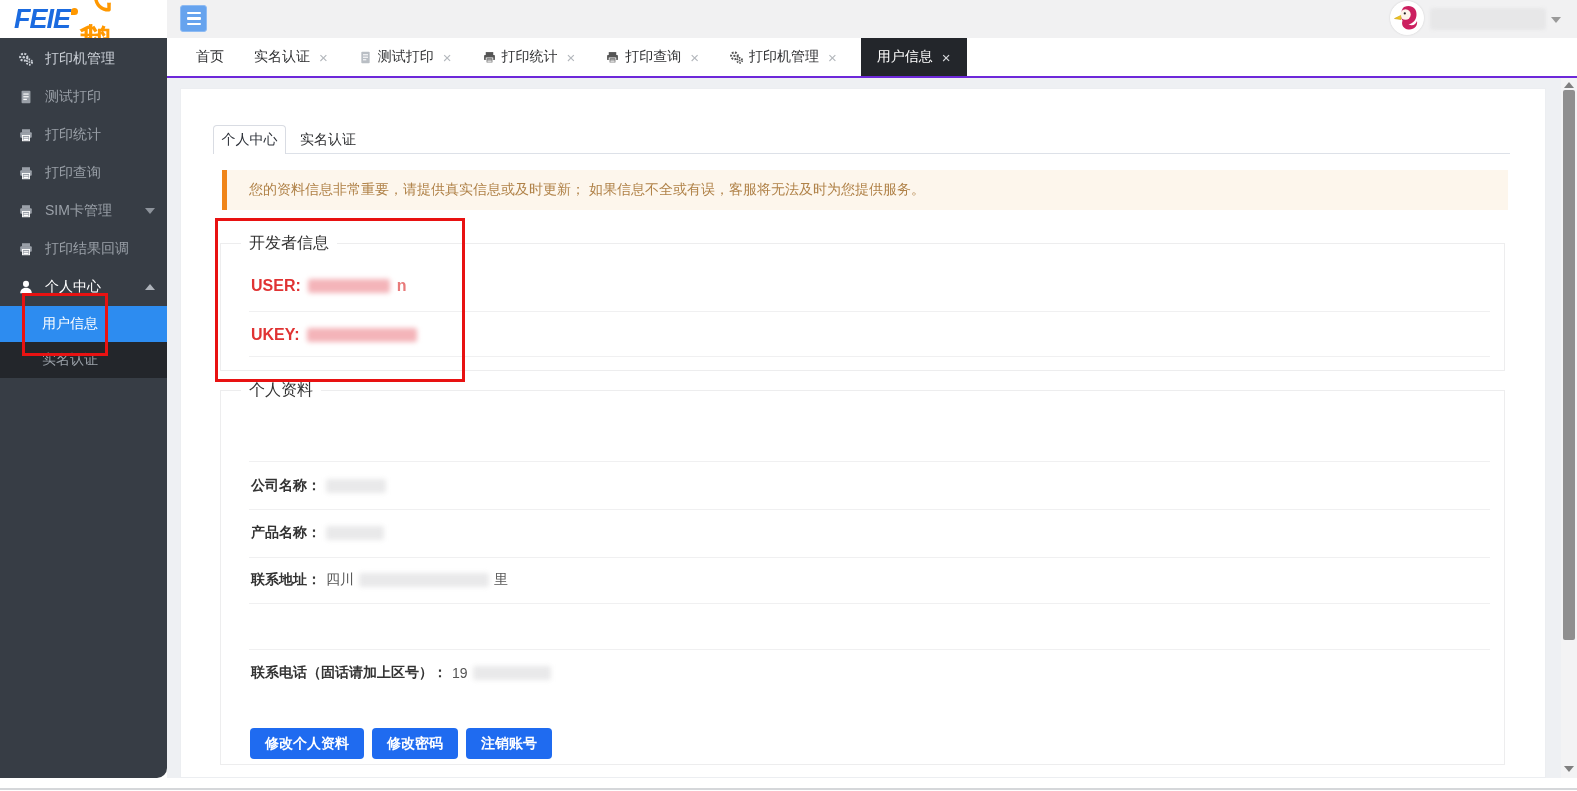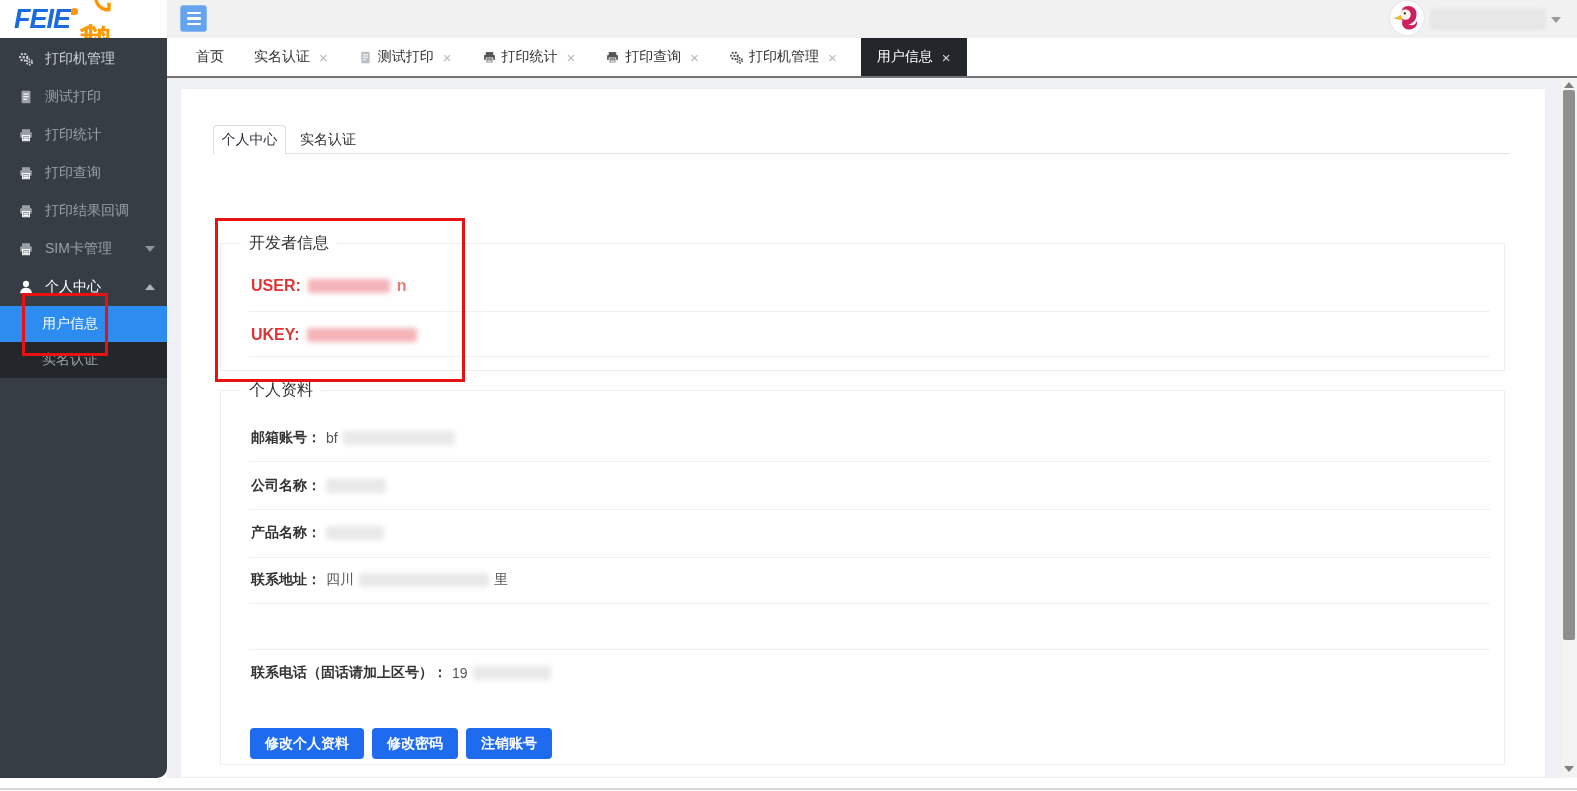--- a/index.html
+++ b/index.html
@@ -30,21 +30,21 @@
   .submenu { background:#23262b; }
   .sub-item { height:36px; display:flex; align-items:center; padding-left:42px; font-size:14px; color:#9aa0a8; cursor:pointer; }
   .sub-item.active { background:#2d8cf0; color:#fff; }
 
   
   .anno { position:absolute; border:3px solid #e81212; z-index:60; pointer-events:none; }
   .anno-sidebar { left:22px; top:293px; width:86px; height:63px; }
   .anno-dev { left:215px; top:218px; width:250px; height:164px; }
 
   
-  .tabbar { position:absolute; left:167px; top:38px; width:1410px; height:40px; background:#fff; border-bottom:2px solid #737373; display:flex; align-items:center; padding-left:23px; gap:18px; }
+  .tabbar { position:absolute; left:167px; top:38px; width:1410px; height:40px; background:#fff; border-bottom:2px solid #6d28d9; display:flex; align-items:center; padding-left:23px; gap:18px; }
   .tab { display:flex; align-items:center; gap:5px; font-size:14px; color:#303133; padding:0 6px; height:38px; cursor:pointer; white-space:nowrap; }
   .tab .ticon { width:15px; height:15px; display:inline-flex; color:#555; }
   .tab .ticon.lite { color:#b9bec4; }
   .tab-close { color:#b3b7bc; font-size:15px; margin-left:4px; cursor:pointer; }
   .tab.active { background:#23262b; color:#fff; padding:0 16px; }
   .tab.active .tab-close { color:#d8dadd; }
 
   
   .content-bg { position:absolute; left:167px; top:78px; width:1410px; height:700px; background:#eef0f3; }
   .card { position:absolute; left:180px; top:88px; width:1366px; height:690px; background:#fff; border:1px solid #eceef1; }
@@ -173,30 +173,30 @@
           </svg>
         </span>
       <span>打印查询</span>
     </div>
     <div class="side-item">
       <span class="sicon">
           <svg width="16" height="16" viewBox="0 0 18 18">
             <use href="#i-printer"></use>
           </svg>
         </span>
-      <span>打印结果回调</span>
-    </div>
-    <div class="side-item">
-      <span class="sicon">
-          <svg width="16" height="16" viewBox="0 0 18 18">
-            <use href="#i-printer"></use>
-          </svg>
-        </span>
       <span>SIM卡管理</span>
       <span class="chev down"></span>
+    </div>
+    <div class="side-item">
+      <span class="sicon">
+          <svg width="16" height="16" viewBox="0 0 18 18">
+            <use href="#i-printer"></use>
+          </svg>
+        </span>
+      <span>打印结果回调</span>
     </div>
     <div class="side-item parent">
       <span class="sicon">
           <svg width="16" height="16" viewBox="0 0 18 18">
             <use href="#i-user"></use>
           </svg>
         </span>
       <span>个人中心</span>
       <span class="chev up"></span>
     </div>
@@ -264,44 +264,42 @@
   <div class="card"></div>
 
   <div class="ptab-active">
     <span>个人中心</span>
   </div>
   <div class="ptab-inactive">
     <span>实名认证</span>
   </div>
   <div class="ptab-line"></div>
 
+  <div class="alert">
+    <span>您的资料信息非常重要，请提供真实信息或及时更新； 如果信息不全或有误，客服将无法及时为您提供服务。</span>
+  </div>
 
   <div class="fieldset fs-dev">
     <div class="legend">开发者信息</div>
     <div class="dev-row" style="top:33px;">
       <span>USER:</span>
       <span class="blur-pink" style="width:82px;"></span>
       <span style="color:#e87a7a;">n</span>
     </div>
     <div class="sep" style="top:67px;"></div>
     <div class="dev-row" style="top:82px;">
       <span>UKEY:</span>
       <span class="blur-pink" style="width:110px;"></span>
     </div>
     <div class="sep" style="top:112px;"></div>
   </div>
 
   <div class="fieldset fs-profile">
     <div class="legend">个人资料</div>
 
-    <div class="prow" style="top:38px;">
-      <span class="plabel">邮箱账号：</span>
-      <span>bf</span>
-      <span class="blur-gray" style="width:112px;"></span>
-    </div>
     <div class="sep" style="top:70px;"></div>
 
     <div class="prow" style="top:86px;">
       <span class="plabel">公司名称：</span>
       <span class="blur-gray" style="width:60px;"></span>
     </div>
     <div class="sep" style="top:118px;"></div>
 
     <div class="prow" style="top:133px;">
       <span class="plabel">产品名称：</span>

